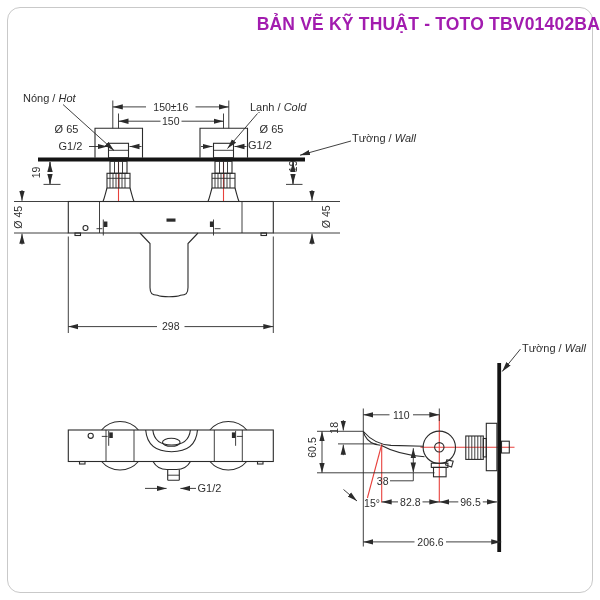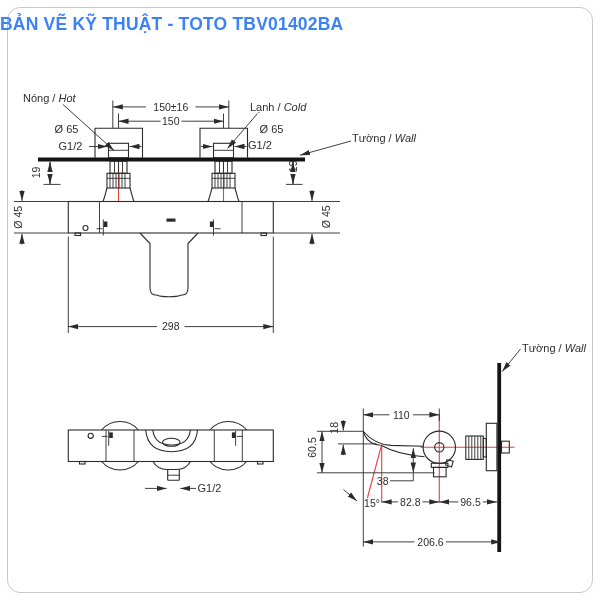--- a/index.html
+++ b/index.html
@@ -1,19 +1,19 @@
 <!DOCTYPE html>
 <html><head>
 <meta charset="utf-8">
 <style>
   html,body{margin:0;padding:0;background:#ffffff;width:600px;height:600px;overflow:hidden;}
   #page{position:absolute;left:7px;top:7px;right:7px;bottom:7px;border:1.6px solid #c9c9c9;border-radius:13px;background:#fff;}
-  #title{position:absolute;left:0;right:0;top:14px;text-align:left;
+  #title{position:absolute;left:0;right:0;top:14px;text-align:right;
          font-family:"Liberation Sans",sans-serif;font-weight:bold;font-size:17.5px;
-         letter-spacing:.2px;color:#3b82f6;}
+         letter-spacing:.2px;color:#a21caf;}
   svg{position:absolute;left:0;top:0;}
   .ln{stroke:#2b2b2b;stroke-width:1.1;fill:none;stroke-linecap:butt;}
   .thin{stroke:#2b2b2b;stroke-width:0.9;fill:none;}
   .thick{stroke:#141414;stroke-width:3.8;fill:none;}
   .red{stroke:#e8413c;stroke-width:1.1;fill:none;}
   .fillb{fill:#2b2b2b;stroke:none;}
   .wbg{fill:#ffffff;stroke:none;}
   text{font-family:"Liberation Sans",sans-serif;font-size:10.5px;fill:#2e2e2e;}
   text.lab{font-size:11px;}
   .it{font-style:italic;}

